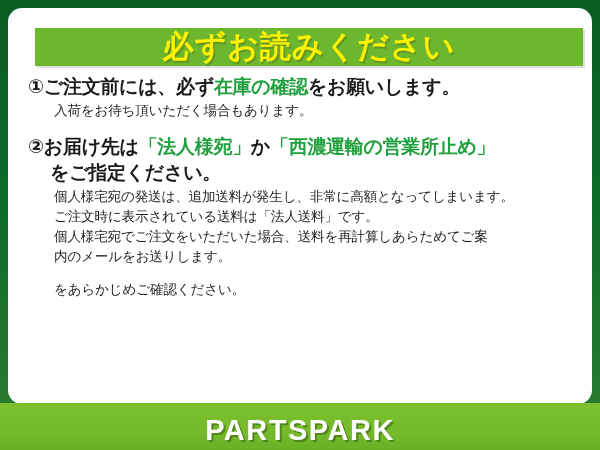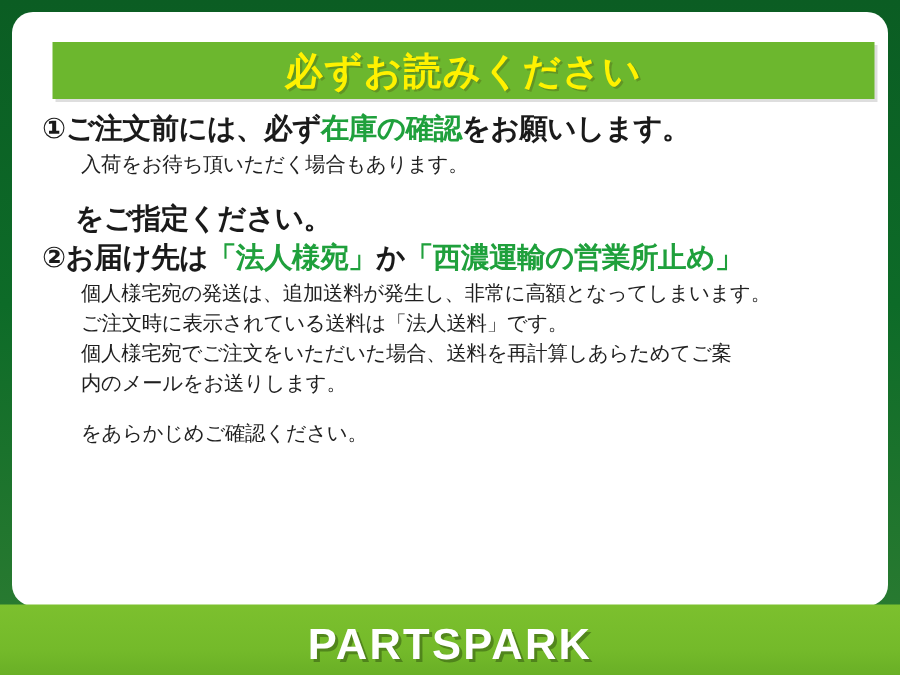--- a/index.html
+++ b/index.html
@@ -30,21 +30,21 @@
     position:absolute;
     left:27px; top:20px;
     width:548px; height:38px;
     background:#6cb72e;
     box-shadow:2px 2px 0 rgba(0,0,0,0.13);
   }
   #header-title {
     width:100%; height:100%;
     display:flex; align-items:center; justify-content:center;
     color:#fff200;
-    font-size:25px;
+    font-size:31px;
     font-weight:bold;
     letter-spacing:1px;
     text-shadow:1.5px 1.5px 0 rgba(90,120,30,0.55);
     white-space:nowrap;
   }
 
   
   #items {
     position:absolute;
     left:20px; top:66px;
@@ -109,22 +109,22 @@
     </div>
 
     <div id="items">
         <div class="item" id="item-1">
           <div class="item-head"><span>①</span><span>ご注文前には、必ず</span><span class="hl">在庫の確認</span><span>をお願いします。</span></div>
           <div class="item-sub">
             <span class="sub-line">入荷をお待ち頂いただく場合もあります。</span>
           </div>
         </div>
         <div class="item" id="item-2">
+          <div class="item-head"><span>②</span><span>お届け先は</span><span class="hl">「法人様宛」</span><span>か</span><span class="hl">「西濃運輸の営業所止め」</span></div>
           <div class="item-head head-line2">をご指定ください。</div>
-          <div class="item-head"><span>②</span><span>お届け先は</span><span class="hl">「法人様宛」</span><span>か</span><span class="hl">「西濃運輸の営業所止め」</span></div>
           <div class="item-sub">
             <span class="sub-line">個人様宅宛の発送は、追加送料が発生し、非常に高額となってしまいます。</span>
             <span class="sub-line">ご注文時に表示されている送料は「法人送料」です。</span>
             <span class="sub-line">個人様宅宛でご注文をいただいた場合、送料を再計算しあらためてご案</span>
             <span class="sub-line">内のメールをお送りします。</span>
           </div>
         </div>
         <div class="item" id="item-3">
           <div class="item-sub">
             <span class="sub-line">をあらかじめご確認ください。</span>

